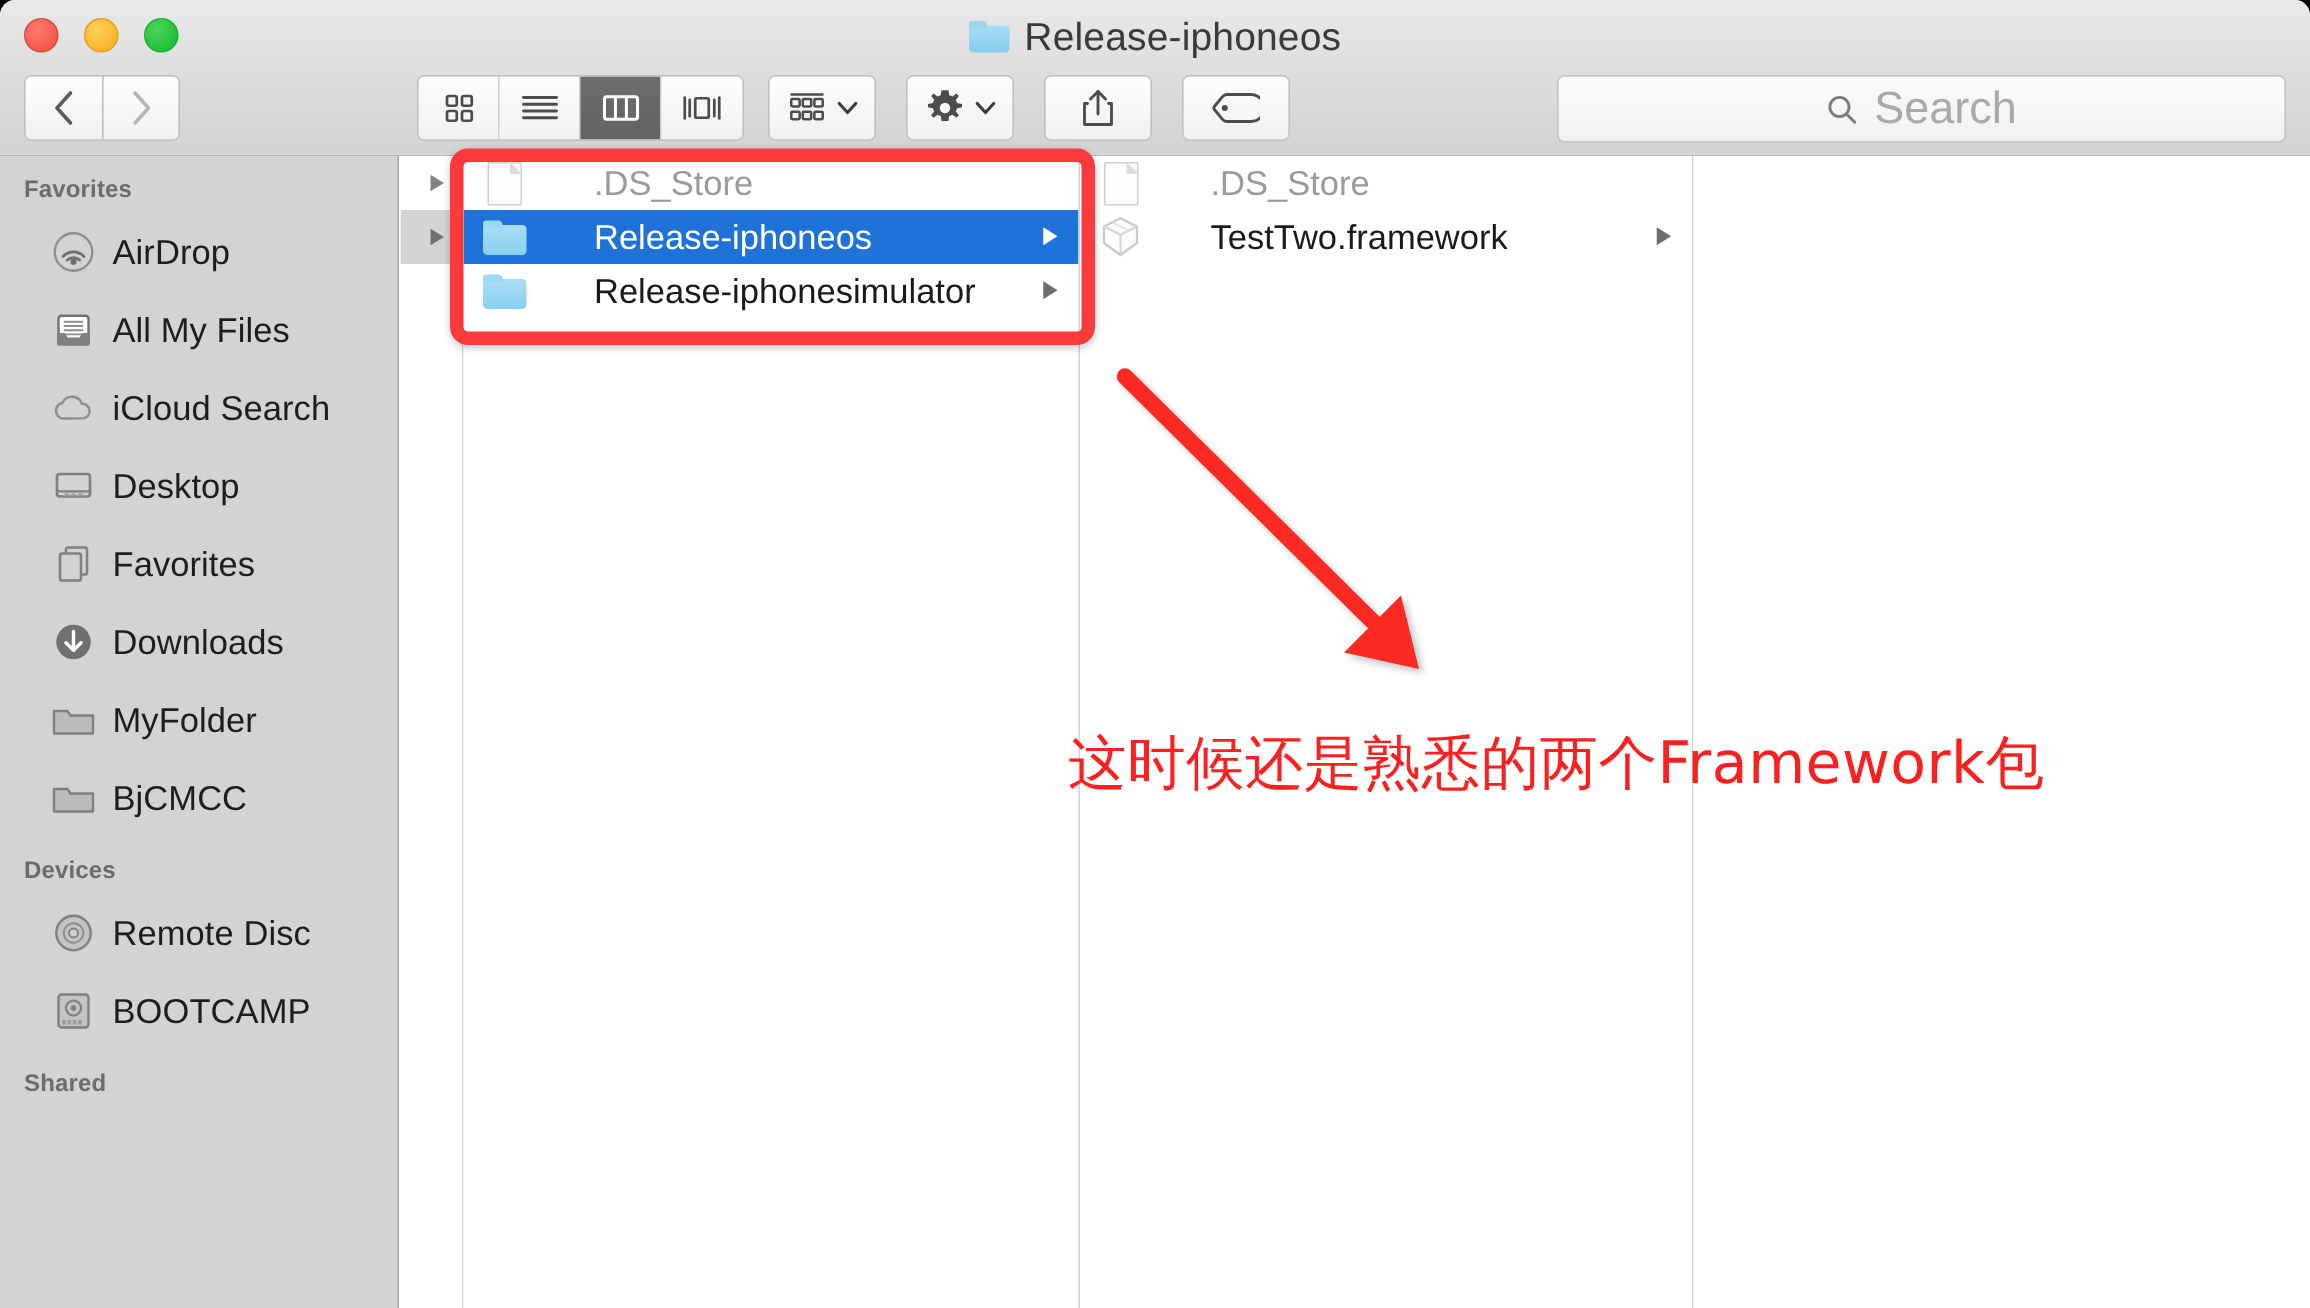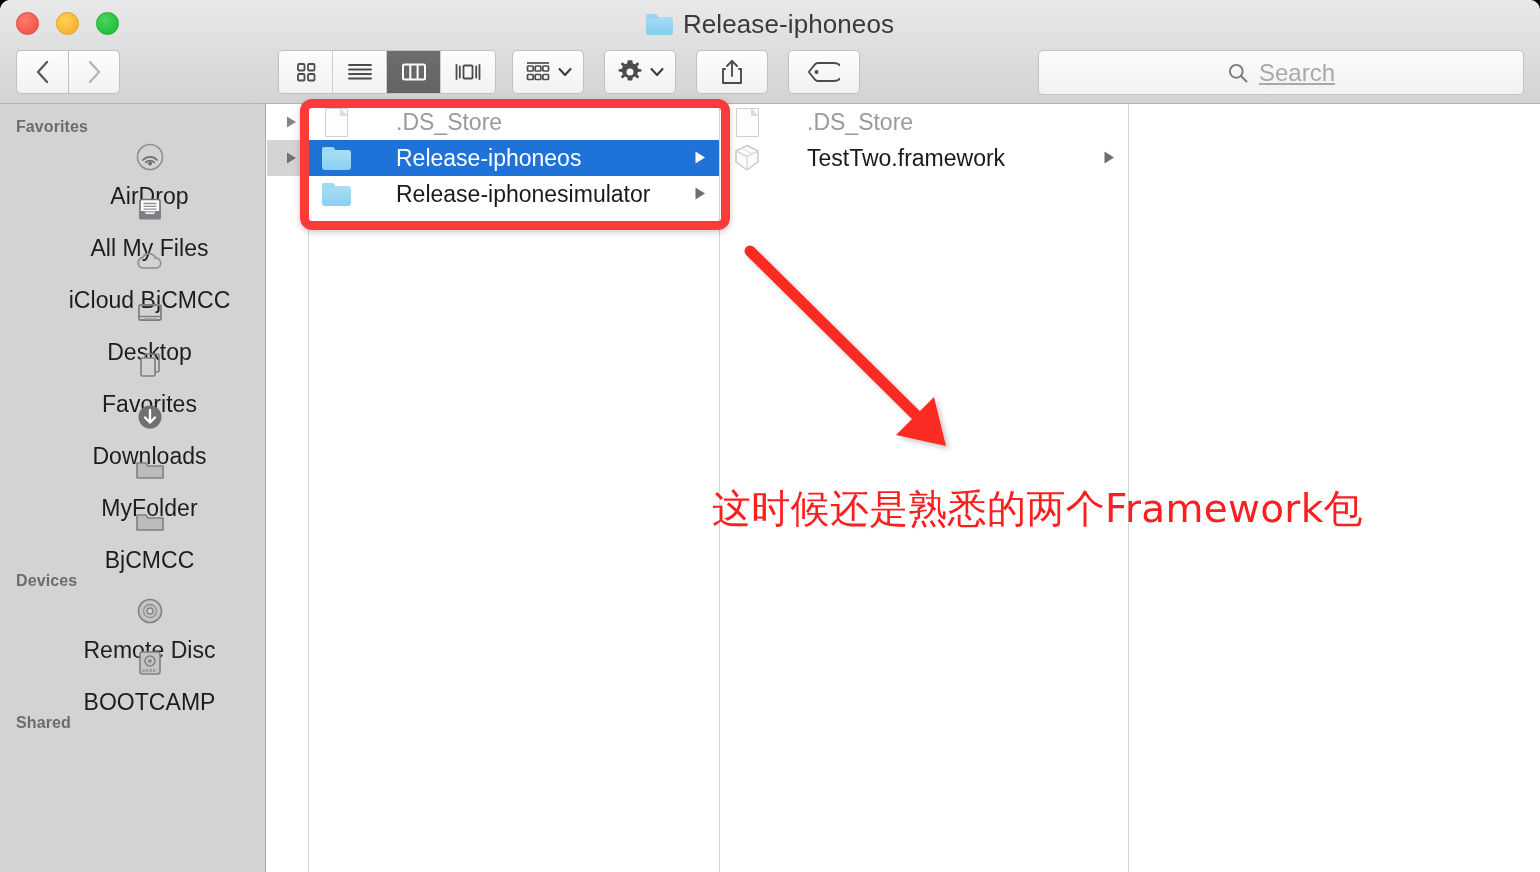--- a/index.html
+++ b/index.html
@@ -93,39 +93,39 @@
   #btn-share   { left: 696px; width: 72px; }
   #btn-tags    { left: 788px; width: 72px; }
 
   #searchfield {
     position: absolute; left: 1038px; top: 50px;
     width: 486px; height: 45px;
     background: linear-gradient(to bottom, #fbfbfb, #f2f2f2);
     border: 1px solid #c4c4c4; border-radius: 5px;
     display: flex; align-items: center; justify-content: center; gap: 10px;
   }
-  #searchfield .sph { font-size: 24px; color: #a9a9a9; text-decoration: underline; }
+  #searchfield .sph { font-size: 30px; color: #a9a9a9; }
 
   
   #sidebar {
     position: absolute; left: 0; top: 104px;
     width: 266px; height: 768px;
     background: #d2d3d3;
     border-right: 1px solid #a9aaaa;
     overflow: hidden;
     padding-top: 8px;
   }
   .sb-header {
     font-size: 16px; font-weight: bold; color: #6a6c6e;
     padding: 6px 0 6px 16px; letter-spacing: 0.1px;
   }
   .sb-item {
     display: flex; align-items: center; gap: 11px;
     height: 52px; padding-left: 34px;
-    font-size: 23px; color: #1d1d1d; letter-spacing: 0.05px; flex-direction: column;
+    font-size: 23px; color: #1d1d1d; letter-spacing: 0.05px;
   }
   .sb-ico { width: 30px; height: 30px; flex: 0 0 30px; display:flex; align-items:center; justify-content:center; }
 
   
   #browser {
     position: absolute; left: 267px; top: 104px;
     width: 1273px; height: 768px;
     background: #fff;
   }
   .col {
@@ -339,21 +339,21 @@
       </span>
       <span>All My Files</span>
     </div>
 
     <div class="sb-item">
       <span class="sb-ico">
         <svg width="30" height="24" viewBox="0 0 30 24">
           <path d="M8 19 a5.2 5.2 0 0 1 -0.4 -10.3 A7 7 0 0 1 20.6 9.2 a4.9 4.9 0 0 1 1.2 9.7 z" fill="none" stroke="#8d8f90" stroke-width="1.7" stroke-linejoin="round"></path>
         </svg>
       </span>
-      <span>iCloud BjCMCC</span>
+      <span>iCloud Search</span>
     </div>
 
 
     <div class="sb-item">
       <span class="sb-ico">
         <svg width="28" height="24" viewBox="0 0 28 24">
           <rect x="3" y="4" width="22" height="15" rx="1.8" fill="none" stroke="#7e8082" stroke-width="1.8"></rect>
           <line x1="3" y1="15.5" x2="25" y2="15.5" stroke="#7e8082" stroke-width="1.5"></line>
           <g fill="#9a9c9d">
             <rect x="8" y="17" width="3" height="2"></rect>

